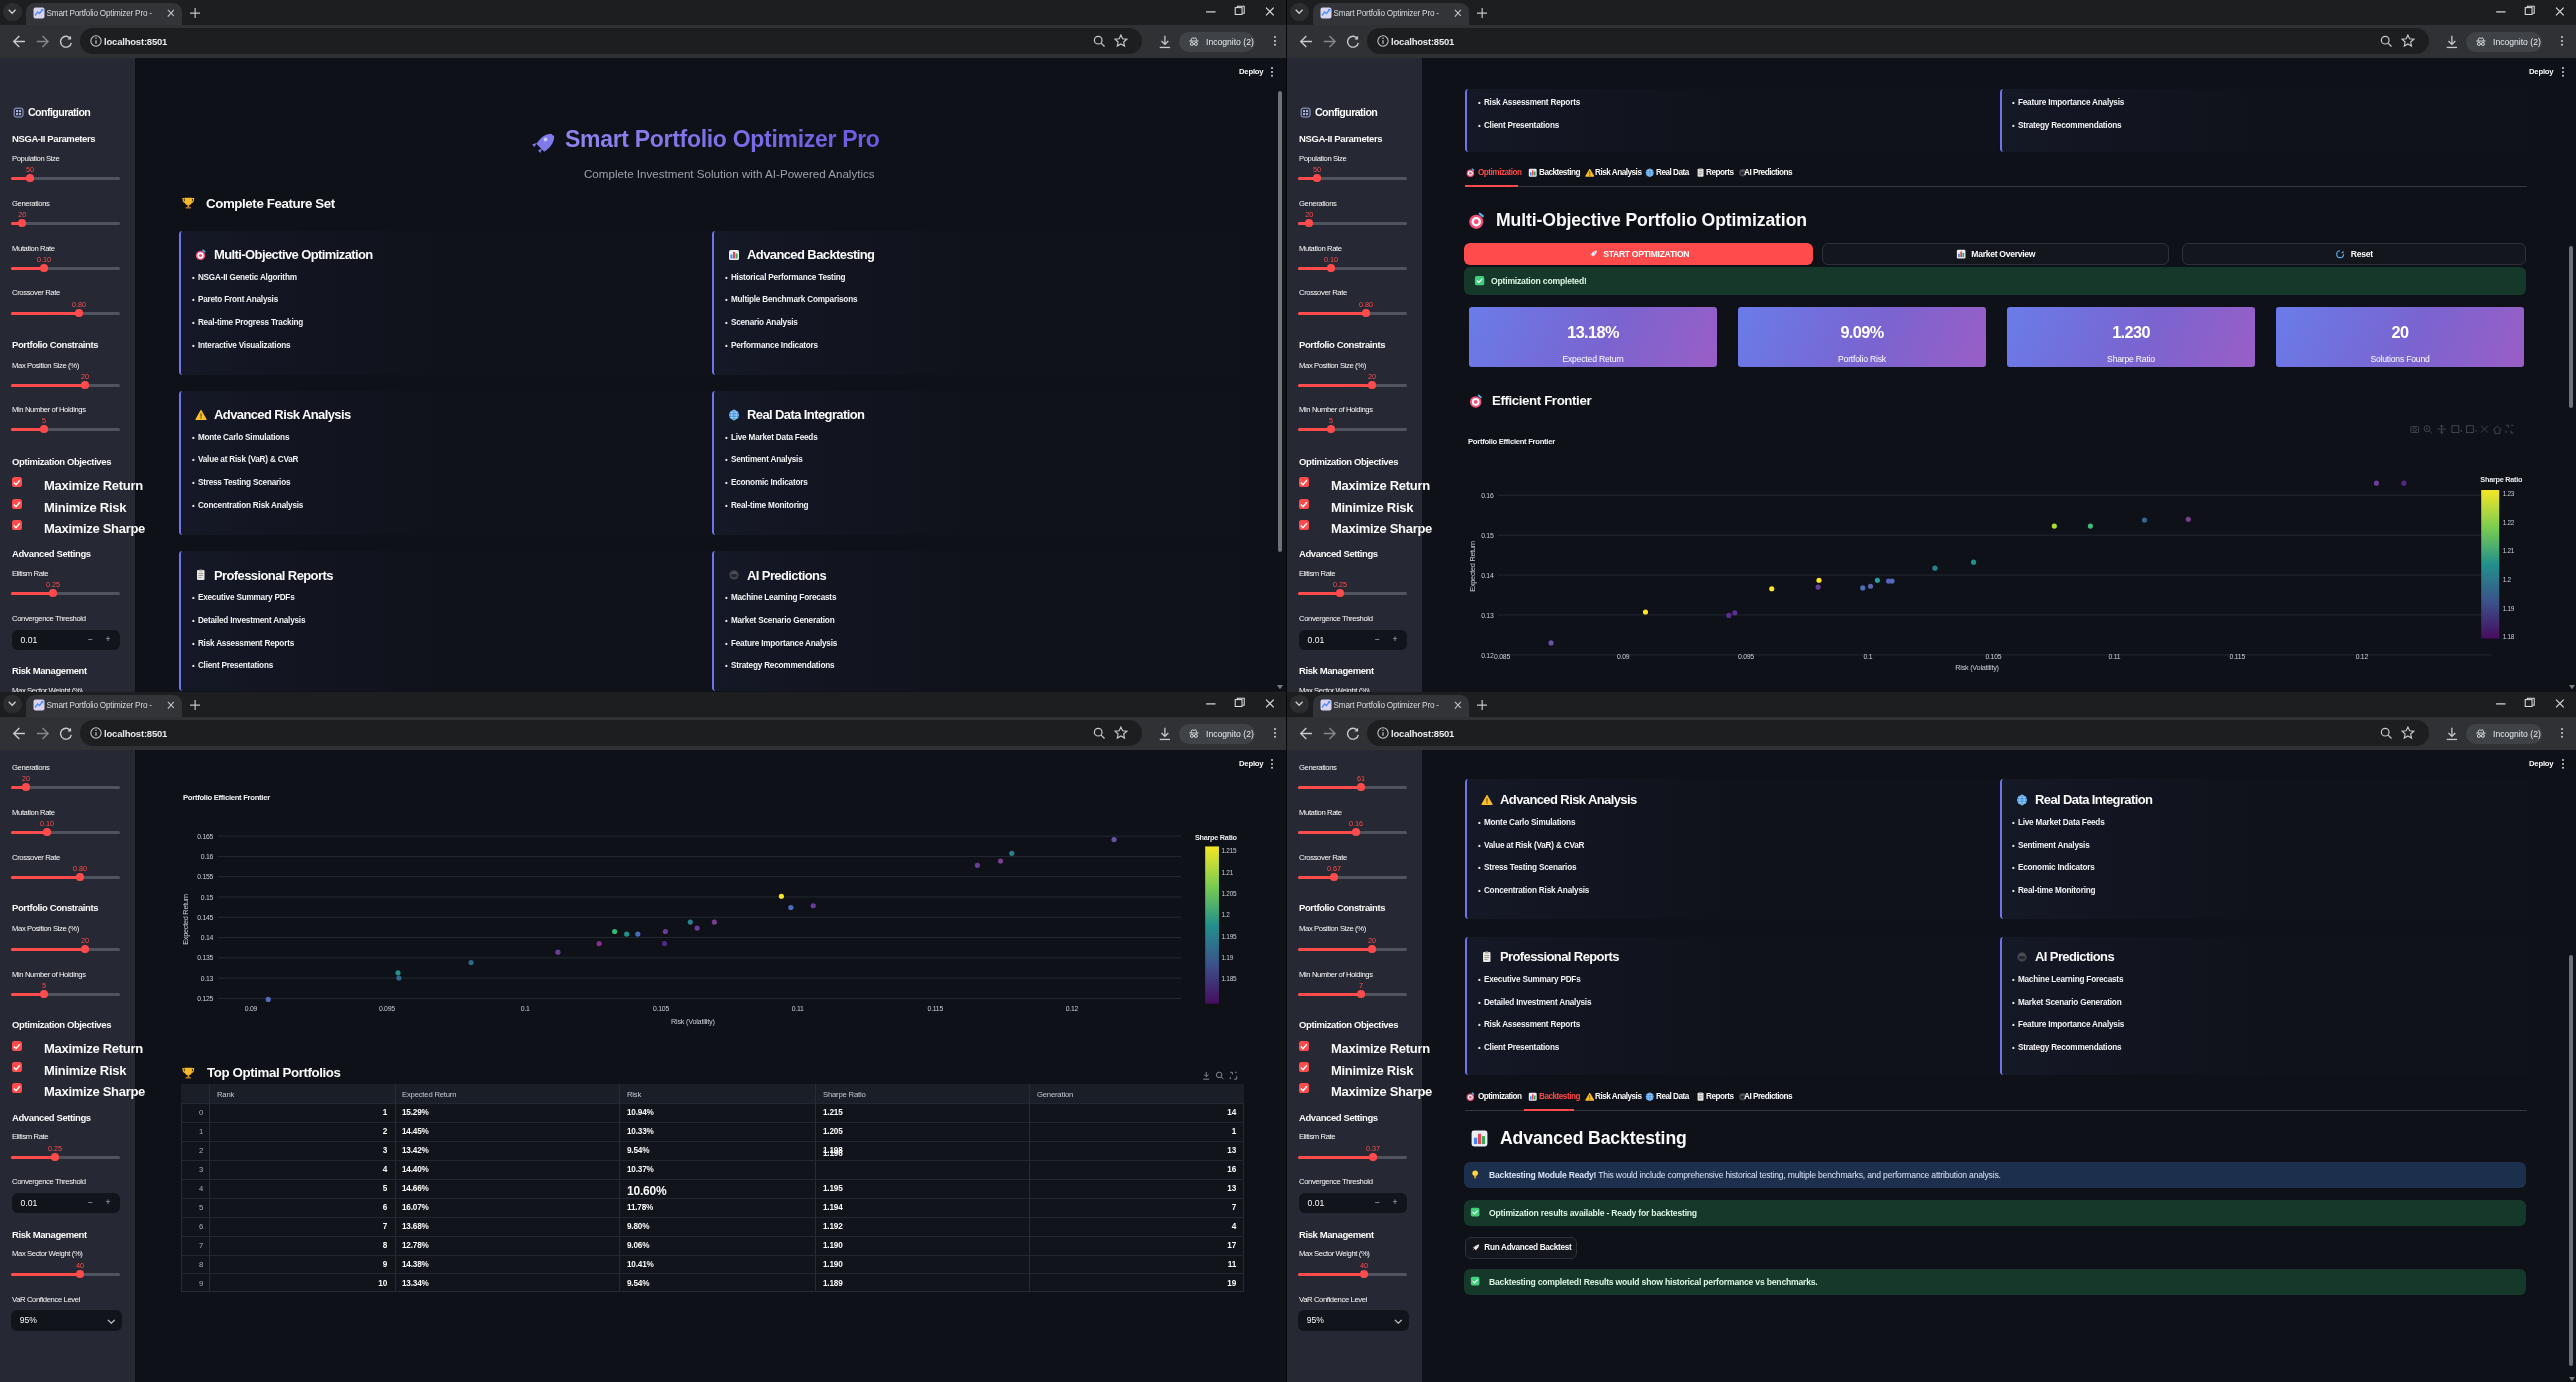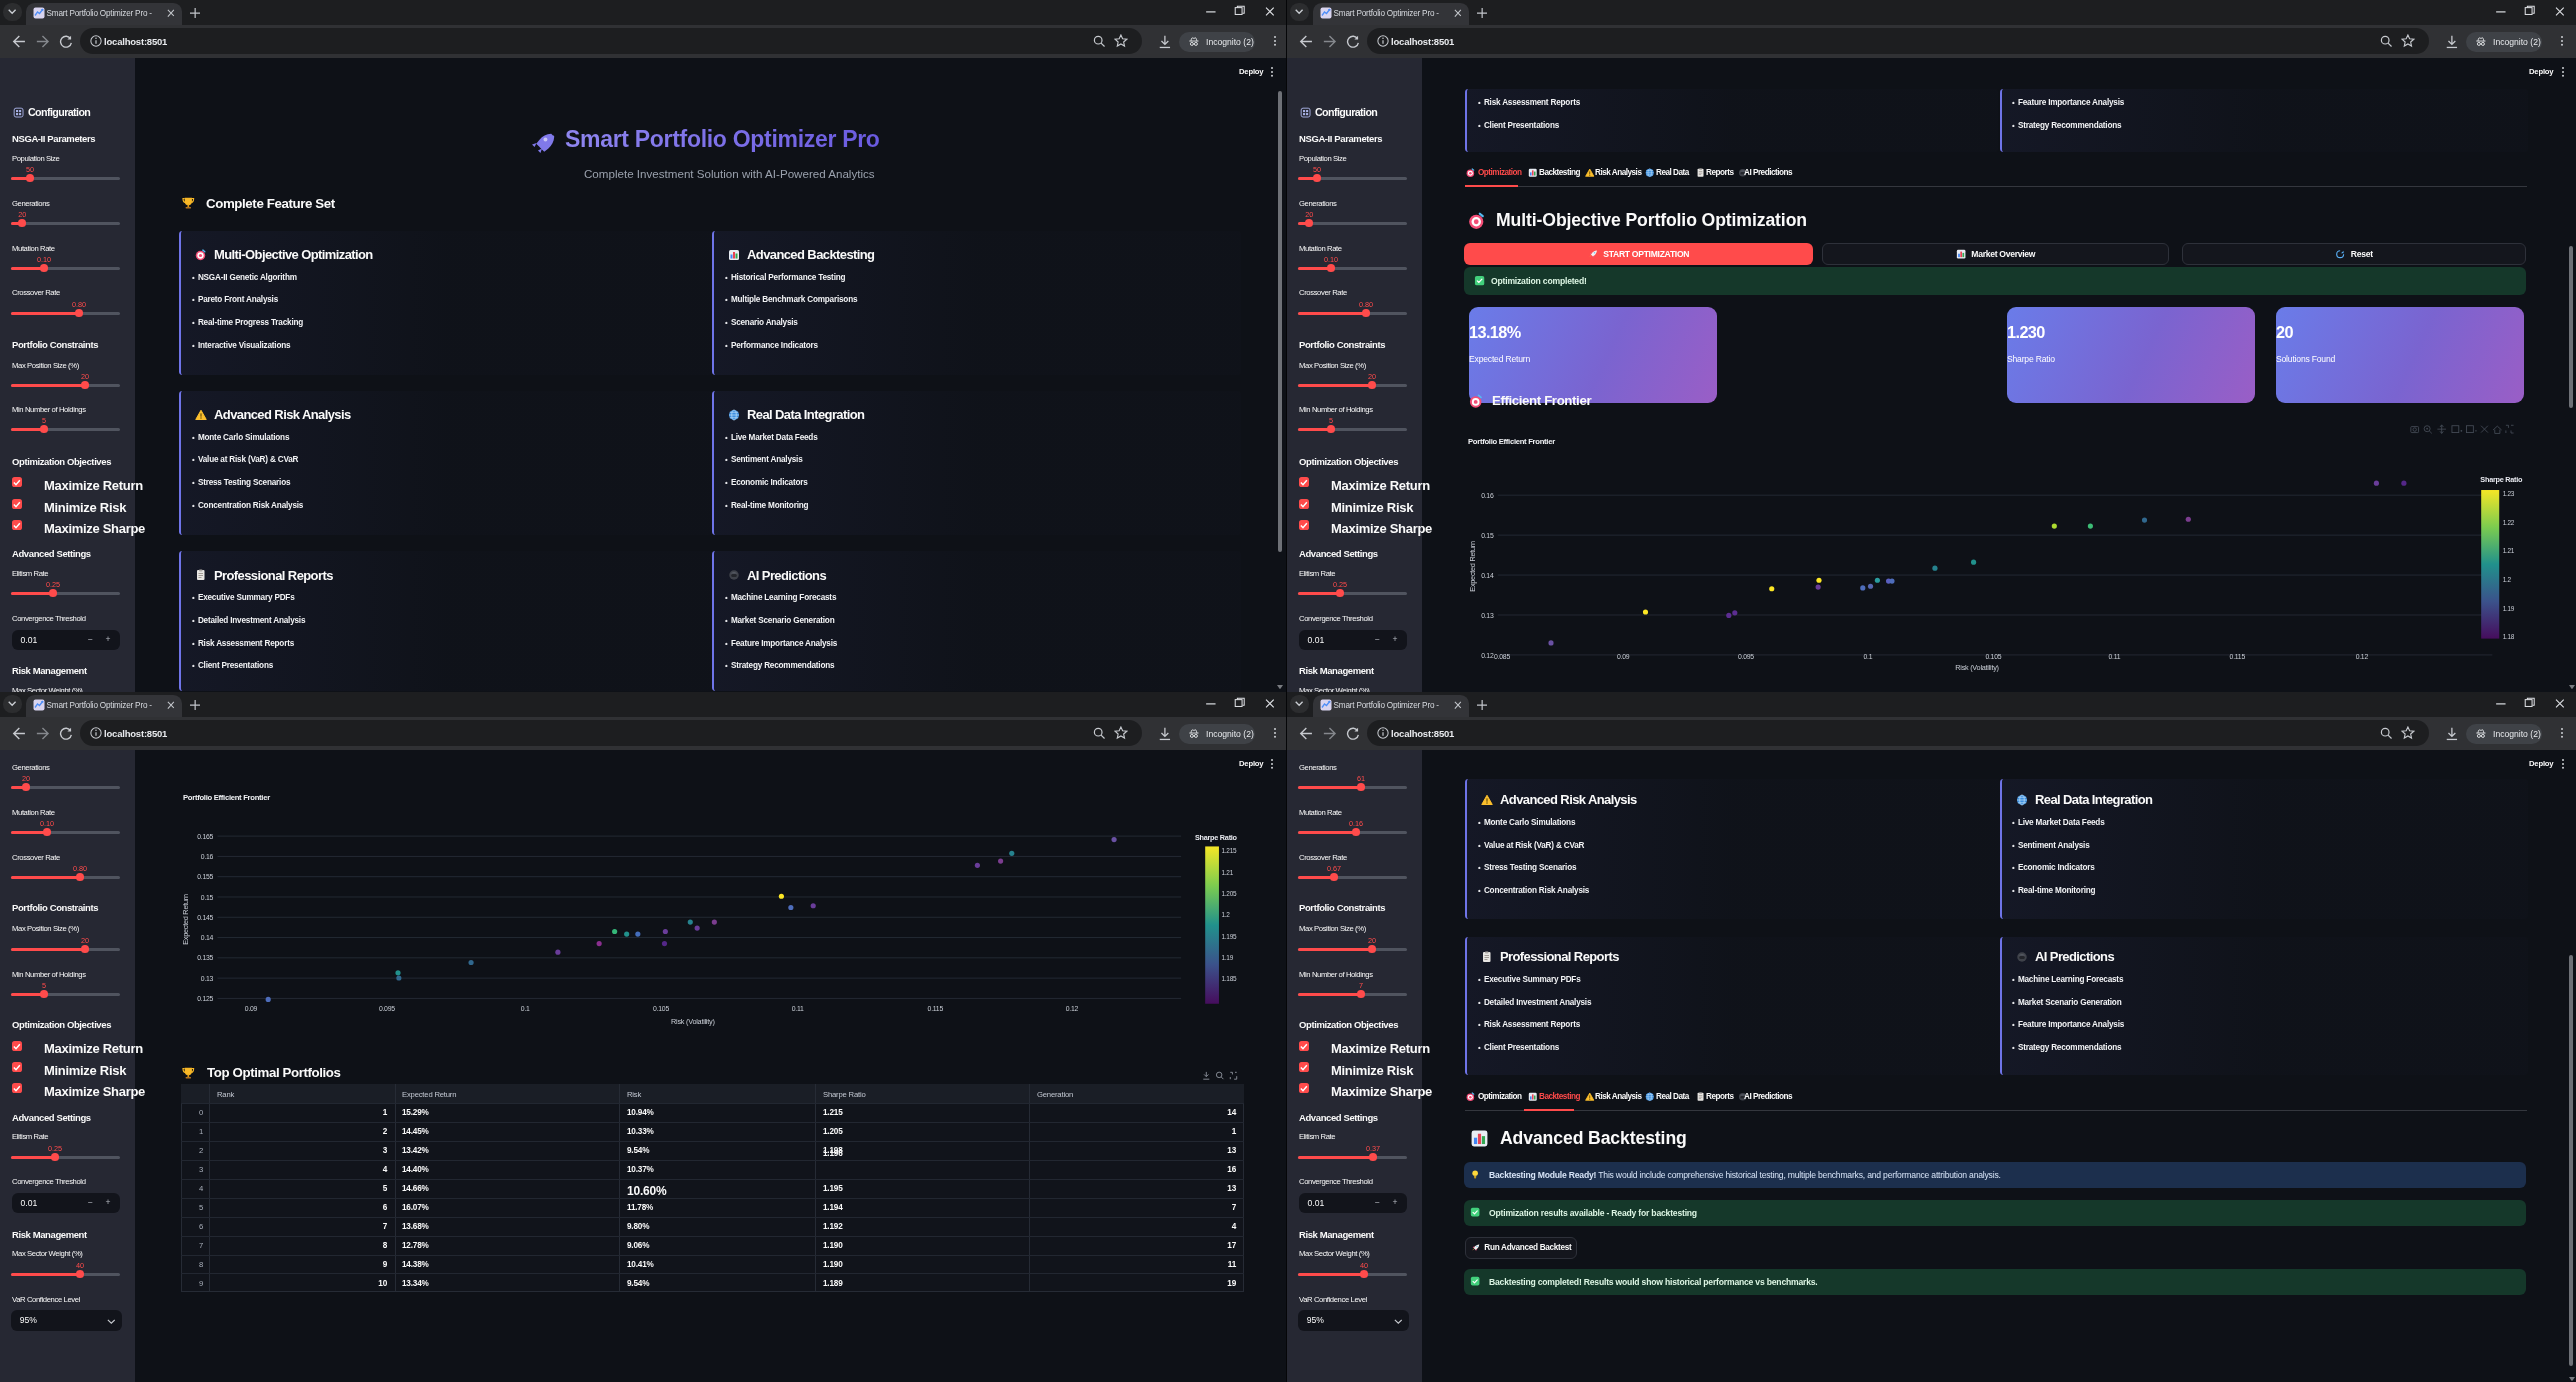--- a/index.html
+++ b/index.html
@@ -34,21 +34,21 @@
 .fct{font-size:13px;font-weight:bold;color:#fafafa;white-space:nowrap;letter-spacing:-0.6px}
 .fb{position:absolute;font-size:8.2px;font-weight:600;color:#f2f3f5;white-space:nowrap;letter-spacing:-0.2px}
 .fb:before{content:"•";font-size:7.7px;margin-right:3.4px;color:#e8e9ec}
 .ttxt{position:absolute;white-space:nowrap;font-size:8.2px;font-weight:bold;color:#fafafa;letter-spacing:-0.5px}
 .tred{color:#fd4a4a}
 .btn{position:absolute;border-radius:6px;display:flex;align-items:center;justify-content:center;font-size:8.6px;font-weight:600;color:#fafafa;letter-spacing:-0.3px}
 .btn.sec{background:#14161d;border:0.9px solid #2e313a}
 .btn.prim{background:#ff4b4b;color:#fff}
 .okbox{position:absolute;background:#15382a;border-radius:6px;color:#dcf5e3;font-size:8.6px;font-weight:600;letter-spacing:-0.2px}
 .infbox{position:absolute;background:#1c2f4d;border-radius:6px;color:#d7e4f7;font-size:8.6px;letter-spacing:-0.2px}
-.metric{position:absolute;width:248px;height:96px;border-radius:9px;background:linear-gradient(115deg,#6a7ce9 0%,#7a64d0 55%,#9a5ec6 100%);text-align:left;color:#fff}
+.metric{position:absolute;width:248px;height:60px;border-radius:3px;background:linear-gradient(115deg,#6a7ce9 0%,#7a64d0 55%,#9a5ec6 100%);text-align:center;color:#fff}
 .mval{font-size:16.3px;font-weight:bold;margin-top:16.3px;letter-spacing:-0.6px}
 .mlab{font-size:8.6px;margin-top:12px;letter-spacing:-0.2px}
 .ptitle{position:absolute;font-size:7.7px;font-weight:bold;color:#f0f2f5;white-space:nowrap;letter-spacing:-0.3px}
 svg text{font-family:"Liberation Sans",sans-serif;letter-spacing:-0.3px}
 .scroll{position:absolute;width:4.3px;border-radius:2.6px;background:#6e7177}
 </style></head><body>
 <svg width="0" height="0" style="position:absolute">
     <defs>
 <symbol id="i-target" viewBox="0 0 24 24">
         <circle cx="11" cy="13" r="9.5" fill="#f44e77"></circle>
@@ -547,20 +547,24 @@
         </svg>Reset</div>
       <div class="okbox" style="left:177px;top:209px;width:1062px;height:27.5px">
         <div style="position:absolute;left:27px;top:8.6px">Optimization completed!</div>
       </div>
       <svg style="position:absolute;left:187px;top:217px" width="11.2" height="11.2" viewBox="0 0 13 13">
         <use href="#i-check"></use>
       </svg>
       <div class="metric" style="left:182px;top:249px">
         <div class="mval">13.18%</div>
         <div class="mlab">Expected Return</div>
+      </div>
+      <div class="metric" style="left:451px;top:249px">
+        <div class="mval">9.09%</div>
+        <div class="mlab">Portfolio Risk</div>
       </div>
       <div class="metric" style="left:720px;top:249px">
         <div class="mval">1.230</div>
         <div class="mlab">Sharpe Ratio</div>
       </div>
       <div class="metric" style="left:989px;top:249px">
         <div class="mval">20</div>
         <div class="mlab">Solutions Found</div>
       </div>
       <svg style="position:absolute;left:182px;top:336px" width="14.6" height="14.6" viewBox="0 0 17 17">

